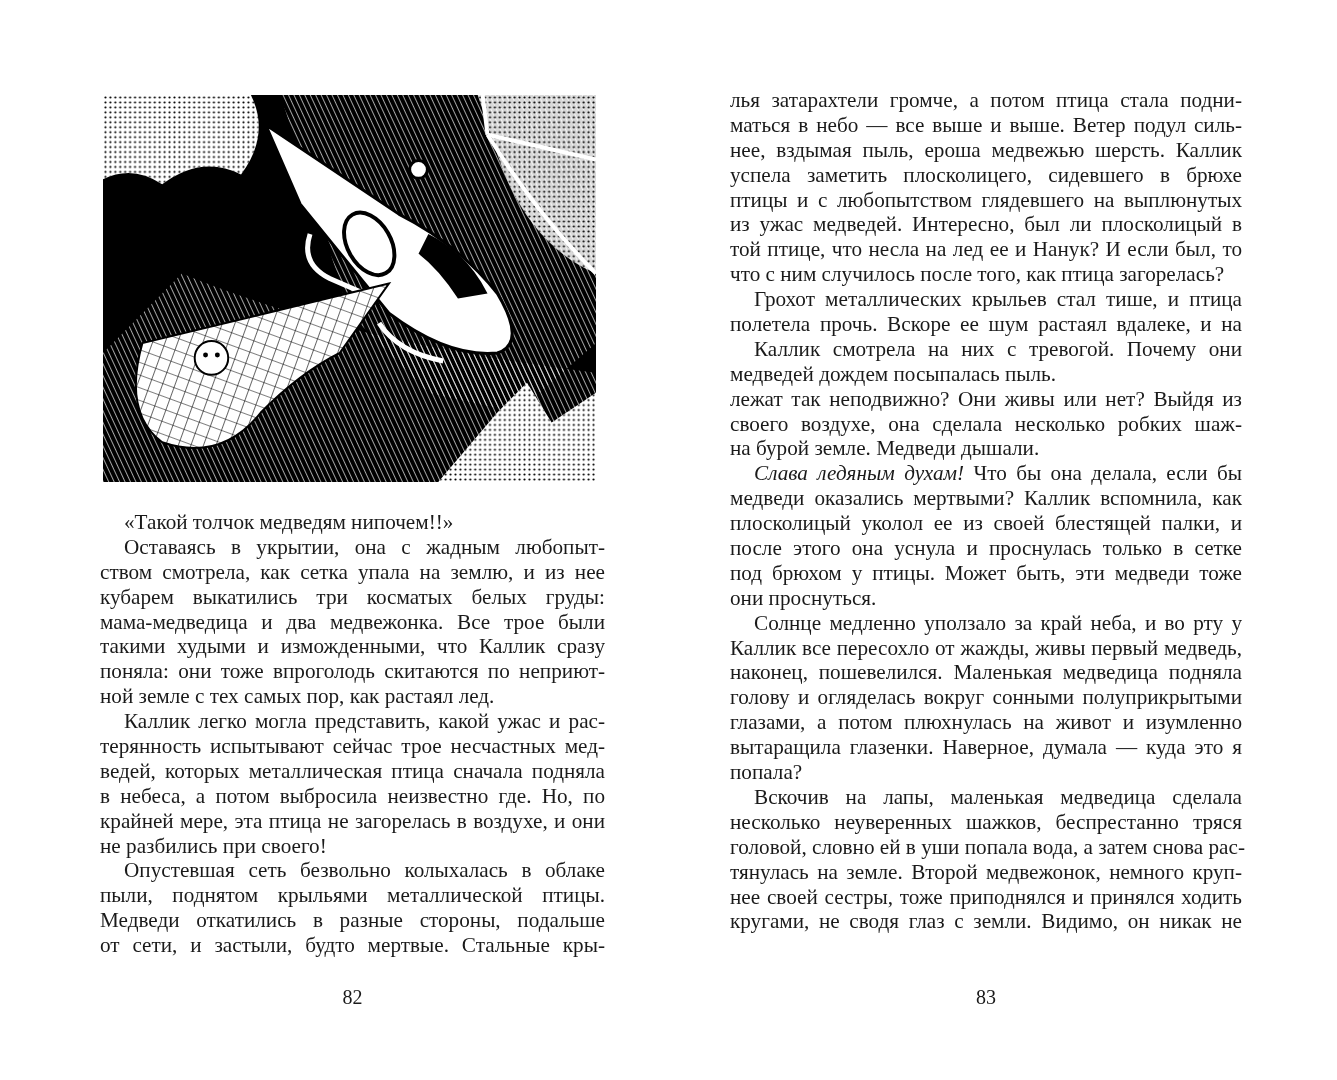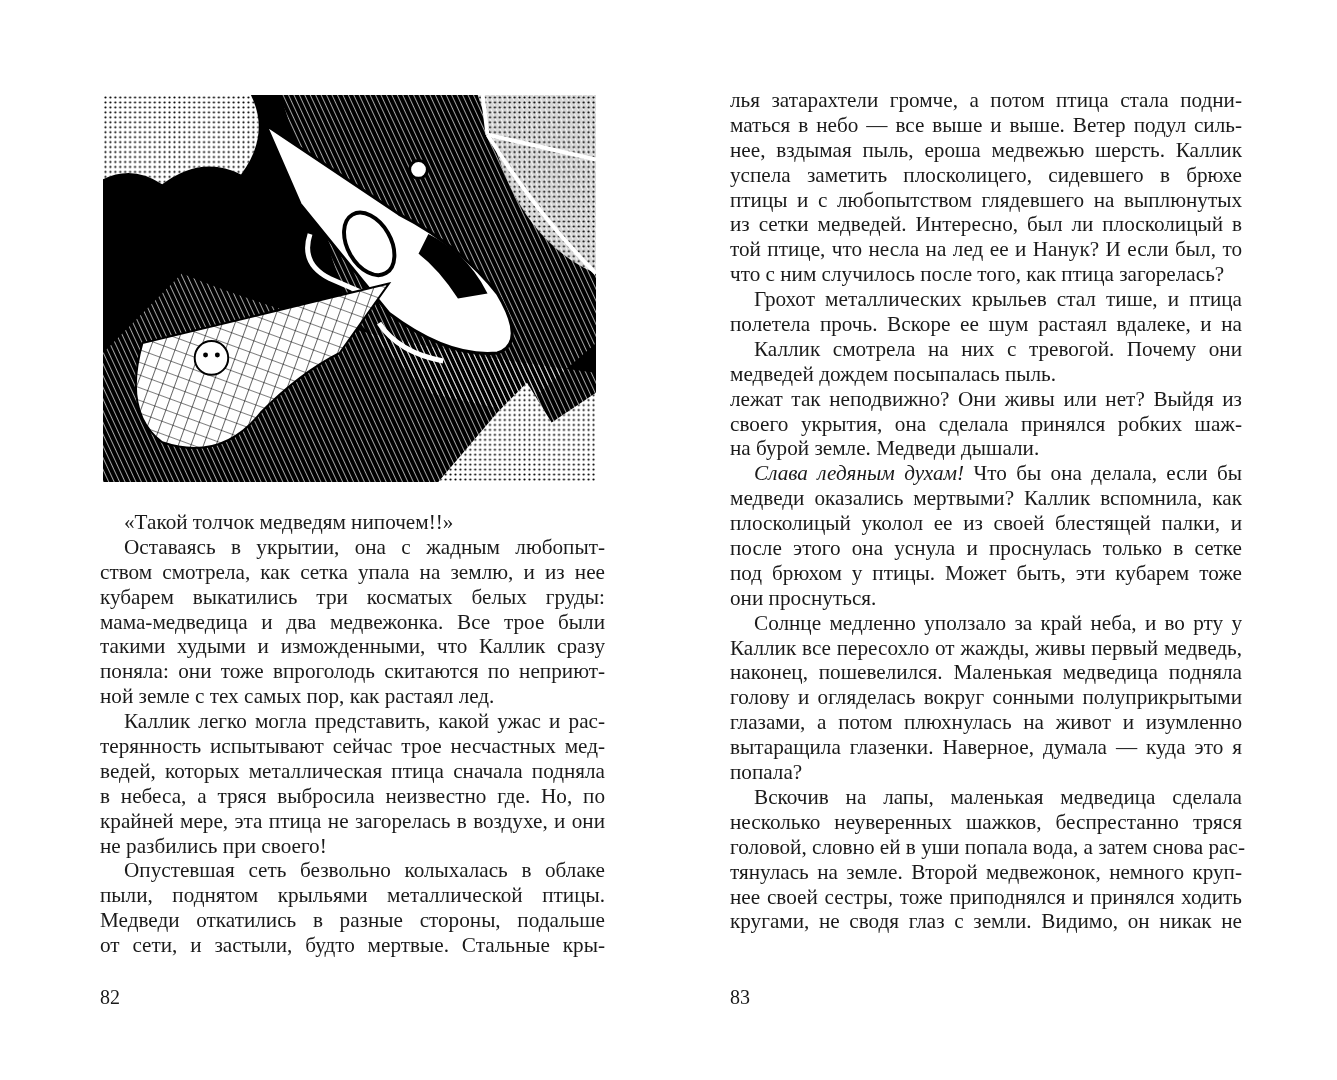--- a/index.html
+++ b/index.html
@@ -23,21 +23,21 @@
 
     .line {
       font-size: 21.2px; line-height: 24.9px; height: 24.9px; white-space: nowrap;
       text-align: justify; text-align-last: justify; display: block;
     }
     .line.last { text-align-last: left; }
     .line.indent { padding-left: 24px; font-family: Liberation Serif, serif; }
     .line em { font-style: italic; }
 
     .page-number {
-      position: absolute; top: 986px; left: 0; right: 0; 
+      position: absolute; top: 986px; left: 0; right: 0; text-align: center;
       font-size: 20px;
     }
   </style>
 </head>
 <body>
 
 <div class="page page-left">
   <div class="illustration">
     <svg viewBox="0 0 500 390" preserveAspectRatio="none">
       <defs>
@@ -89,54 +89,54 @@
       <span class="line indent"><span>Оставаясь в укрытии, она с жадным любопыт-</span></span>
       <span class="line"><span>ством смотрела, как сетка упала на землю, и из нее</span></span>
       <span class="line"><span>кубарем выкатились три косматых белых груды:</span></span>
       <span class="line"><span>мама-медведица и два медвежонка. Все трое были</span></span>
       <span class="line"><span>такими худыми и изможденными, что Каллик сразу</span></span>
       <span class="line"><span>поняла: они тоже впроголодь скитаются по неприют-</span></span>
       <span class="line last"><span>ной земле с тех самых пор, как растаял лед.</span></span>
       <span class="line indent"><span>Каллик легко могла представить, какой ужас и рас-</span></span>
       <span class="line"><span>терянность испытывают сейчас трое несчастных мед-</span></span>
       <span class="line"><span>ведей, которых металлическая птица сначала подняла</span></span>
-      <span class="line"><span>в небеса, а тряся выбросила неизвестно где. Но, по</span></span>
+      <span class="line"><span>в небеса, а потом выбросила неизвестно где. Но, по</span></span>
       <span class="line"><span>крайней мере, эта птица не загорелась в воздухе, и они</span></span>
       <span class="line last"><span>не разбились при своего!</span></span>
       <span class="line indent"><span>Опустевшая сеть безвольно колыхалась в облаке</span></span>
       <span class="line"><span>пыли, поднятом крыльями металлической птицы.</span></span>
       <span class="line"><span>Медведи откатились в разные стороны, подальше</span></span>
       <span class="line"><span>от сети, и застыли, будто мертвые. Стальные кры-</span></span>
     </div>
 
   <div class="page-number">82</div>
 </div>
 
 <div class="page page-right">
   <div class="text-block" id="right-text">
       <span class="line"><span>лья затарахтели громче, а потом птица стала подни-</span></span>
       <span class="line"><span>маться в небо  — все выше и выше. Ветер подул силь-</span></span>
       <span class="line"><span>нее, вздымая пыль, ероша медвежью шерсть. Каллик</span></span>
       <span class="line"><span>успела заметить плосколицего, сидевшего в брюхе</span></span>
       <span class="line"><span>птицы и с любопытством глядевшего на выплюнутых</span></span>
-      <span class="line"><span>из сетки медведей. Интересно, был ли плосколицый в</span></span>
+      <span class="line"><span>из ужас медведей. Интересно, был ли плосколицый в</span></span>
       <span class="line"><span>той птице, что несла на лед ее и Нанук? И если был, то</span></span>
       <span class="line last"><span>что с ним случилось после того, как птица загорелась?</span></span>
       <span class="line indent"><span>Грохот металлических крыльев стал тише, и птица</span></span>
       <span class="line"><span>полетела прочь. Вскоре ее шум растаял вдалеке, и на</span></span>
       <span class="line indent"><span>Каллик смотрела на них  с тревогой. Почему они</span></span>
       <span class="line last"><span>медведей дождем посыпалась пыль.</span></span>
       <span class="line"><span>лежат так неподвижно? Они живы или нет? Выйдя из</span></span>
-      <span class="line"><span>своего укрытия, она сделала принялся робких шаж-</span></span>
+      <span class="line"><span>своего воздухе, она сделала несколько робких шаж-</span></span>
       <span class="line last"><span>на бурой земле. Медведи дышали.</span></span>
       <span class="line indent"><em>Слава ледяным духам!</em><span> Что бы она делала, если бы</span></span>
       <span class="line"><span>медведи оказались мертвыми? Каллик вспомнила, как</span></span>
       <span class="line"><span>плосколицый уколол ее из своей блестящей палки, и</span></span>
       <span class="line"><span>после этого она уснула и проснулась только в сетке</span></span>
-      <span class="line"><span>под брюхом у птицы. Может быть, эти кубарем тоже</span></span>
+      <span class="line"><span>под брюхом у птицы. Может быть, эти медведи тоже</span></span>
       <span class="line last"><span>они проснуться.</span></span>
       <span class="line indent"><span>Солнце медленно уползало за край неба, и во рту у</span></span>
       <span class="line"><span>Каллик все пересохло от жажды, живы первый медведь,</span></span>
       <span class="line"><span>наконец, пошевелился. Маленькая медведица подняла</span></span>
       <span class="line"><span>голову и огляделась вокруг сонными полуприкрытыми</span></span>
       <span class="line"><span>глазами, а потом плюхнулась на живот и изумленно</span></span>
       <span class="line"><span>вытаращила глазенки. Наверное, думала — куда это я</span></span>
       <span class="line last"><span>попала?</span></span>
       <span class="line indent"><span>Вскочив на лапы, маленькая медведица сделала</span></span>
       <span class="line"><span>несколько неуверенных шажков, беспрестанно тряся</span></span>

